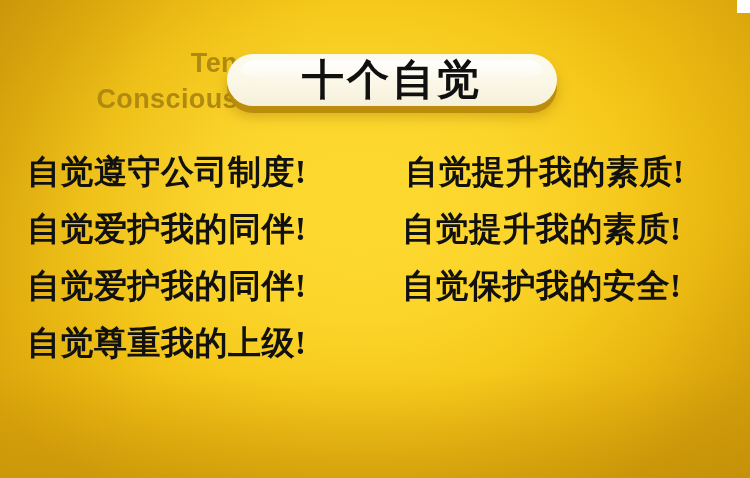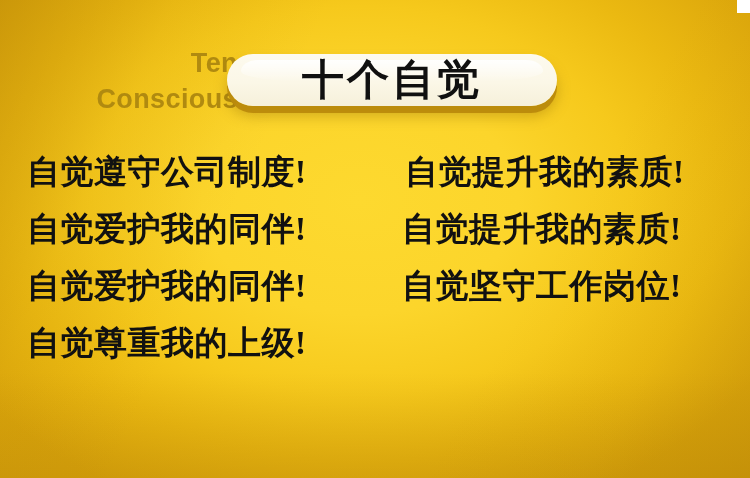--- a/index.html
+++ b/index.html
@@ -158,21 +158,21 @@
   <div class="slogans">
 
     <div class="slogan col-left">自觉遵守公司制度!</div>
 
     <div class="slogan col-left">自觉提升我的素质!</div>
 
     <div class="slogan col-left">自觉爱护我的同伴!</div>
     <div class="slogan col-right">自觉提升我的素质!</div>
 
     <div class="slogan col-left">自觉爱护我的同伴!</div>
-    <div class="slogan col-right">自觉坚守工作岗位!</div>
+    <div class="slogan col-right">自觉保护我的安全!</div>
 
     <div class="slogan col-left">自觉尊重我的上级!</div>
 
   </div>
 
   <div class="corner-notch"></div>
 
 </div>
 
 </body></html>

